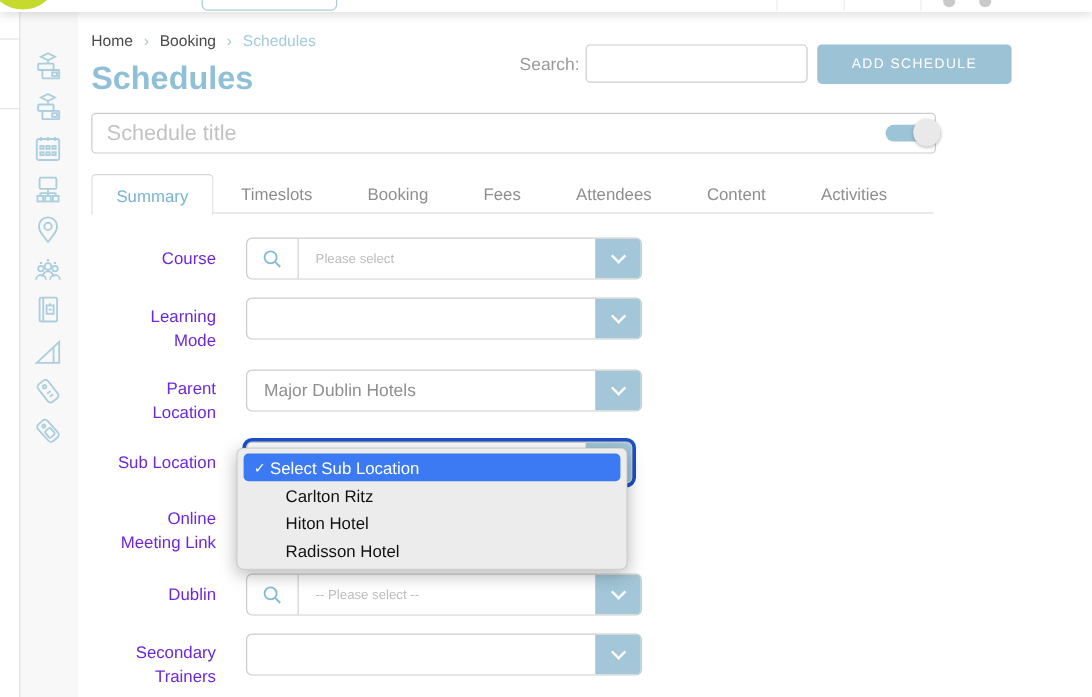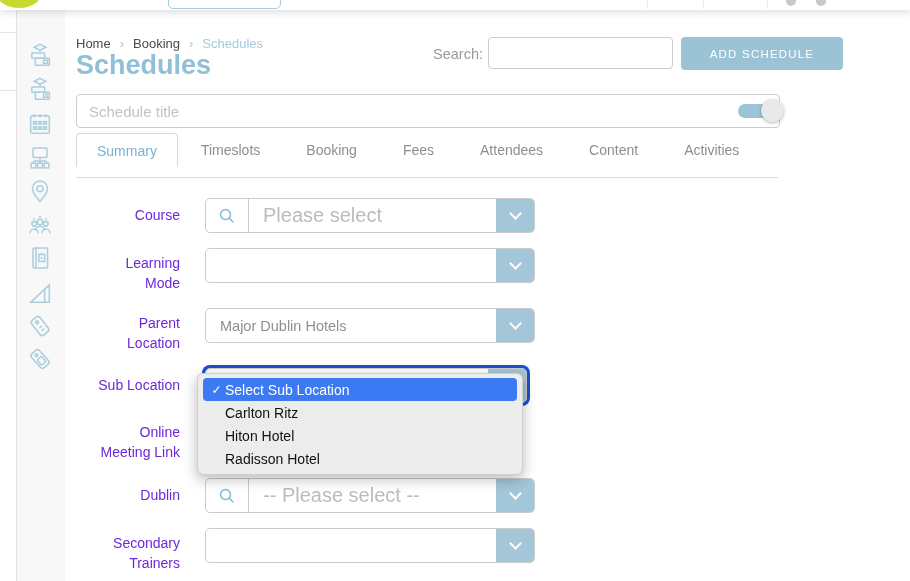--- a/index.html
+++ b/index.html
@@ -20,66 +20,66 @@
   
   .sidebar{position:absolute;left:0;top:10px;width:65px;height:571px;background:#f8f8f8;z-index:40;}
   .rail{position:absolute;left:0;top:0;width:17px;height:571px;background:#fff;border-right:1px solid #e0e0e0;}
   .rail-line{position:absolute;left:0;width:17px;height:1px;background:#e4e4e4;}
   .side-ic{position:absolute;left:26px;width:28px;height:28px;color:#a9cede;cursor:pointer;}
   .side-ic svg{width:28px;height:28px;display:block;}
 
   
   .main{position:absolute;left:65px;top:10px;width:845px;height:571px;background:#fff;}
 
-  .breadcrumb{position:absolute;left:11px;top:26px;font-size:13px;color:#4a4a4a;display:flex;gap:9px;align-items:flex-end;}
+  .breadcrumb{position:absolute;left:11px;top:16px;font-size:13px;color:#4a4a4a;display:flex;gap:9px;align-items:flex-end;}
   .crumb{cursor:pointer;}
   .crumb-sep{color:#a3c9db;font-size:13px;}
   .crumb-last{color:#a3cbdd;}
   .page-title{position:absolute;left:11px;top:40px;font-size:27px;font-weight:bold;color:#90c0d7;}
 
   .search-label{position:absolute;left:338px;top:36px;width:80px;text-align:right;font-size:14.5px;color:#9a9a9a;}
   .search-input{position:absolute;left:423px;top:27px;width:185px;height:32px;border:1px solid #ccc;border-radius:4px;
                 padding:0 8px;font-size:14px;outline:none;}
   .add-btn{position:absolute;left:616px;top:27px;width:162px;height:33px;background:#9cc2d6;color:#fff;
            border:none;border-radius:4px;font-size:11.5px;letter-spacing:1.2px;font-family:"Liberation Sans",sans-serif;cursor:pointer;}
 
   .title-input{position:absolute;left:11px;top:84px;width:704px;height:34px;border:1px solid #ccc;border-radius:4px;
-               padding:0 12px;font-size:15px;color:#555;outline:none;}
+               padding:0 12px;font-size:18px;color:#555;outline:none;}
   .title-input::placeholder{color:#c2c2c2;}
   .search-input::placeholder{color:#c2c2c2;}
 
   .toggle{position:absolute;left:673px;top:94px;width:46px;height:14px;border-radius:7px;background:#9dc3d6;cursor:pointer;}
   .toggle-knob{position:absolute;left:23px;top:-5px;width:23px;height:23px;border-radius:50%;background:#e9e9e9;
                box-shadow:0 1px 3px rgba(0,0,0,.28);}
 
   
   .tabline{position:absolute;left:11px;top:167px;width:702px;height:1px;background:#dcdcdc;}
-  .tabs{position:absolute;left:11px;top:123px;height:34px;display:flex;align-items:stretch;font-size:14px;}
+  .tabs{position:absolute;left:11px;top:135px;height:34px;display:flex;align-items:stretch;font-size:14px;}
   .tab{padding:0 23px;display:flex;align-items:center;color:#8e8e8e;cursor:pointer;}
   .tab.active{border:1px solid #d8d8d8;border-bottom:none;border-radius:4px 4px 0 0;background:#fff;
               color:#76b4d2;z-index:5;padding:0 20px;height:34px;}
 
   
   .flabel{position:absolute;left:15px;width:100px;text-align:right;font-size:14px;color:#6d28d9;
           line-height:20px;white-space:pre-line;}
   .ctrl{position:absolute;left:140px;width:330px;height:35px;border:1px solid #cbcbcb;border-radius:5px;
         background:#fff;display:flex;overflow:hidden;}
   .ctrl .sicon{width:43px;flex:0 0 43px;border-right:1px solid #cbcbcb;display:flex;align-items:center;justify-content:center;}
-  .ctrl input{flex:1;border:none;outline:none;font-size:20px;padding:0 14px;color:#555;min-width:0;}
+  .ctrl input{flex:1;border:none;outline:none;font-size:11px;padding:0 14px;color:#555;min-width:0;}
   .ctrl input::placeholder{color:#bcbcbc;}
   .ctrl .val{flex:1;display:flex;align-items:center;padding:0 14px;font-size:14.5px;color:#8f8f8f;}
   .ddbtn{flex:0 0 38px;background:#a3c7d8;display:flex;align-items:center;justify-content:center;cursor:pointer;}
   .chev{width:9px;height:9px;border-right:2px solid #fff;border-bottom:2px solid #fff;transform:rotate(45deg);margin-top:-4px;}
 
   .ctrl.focused{width:322px;box-shadow:0 0 0 3px #1c4fcb;z-index:1;}
 
   
   .menu{position:absolute;left:132px;top:363px;width:326px;background:#ececec;border-radius:6px;
         border:1px solid rgba(0,0,0,.12);box-shadow:0 4px 14px rgba(0,0,0,.28);z-index:20;padding:4px 0;}
-  .menu-item{height:23px;display:flex;align-items:center;font-size:14px;color:#111;padding-left:27px;cursor:pointer;}
+  .menu-item{height:23px;display:flex;align-items:center;font-size:14px;color:#111;padding-left:40px;cursor:pointer;}
   .menu-item.selected{background:#3b7af2;color:#fff;border-radius:4px;margin:0 5px;padding-left:5px;}
   .menu-check{width:17px;display:inline-flex;justify-content:center;margin-right:0;}
   .menu-check::before{content:"✓";font-size:12px;}
 
   .mag{display:block;}
 </style>
 </head>
 <body>
 
 <div class="frame">

